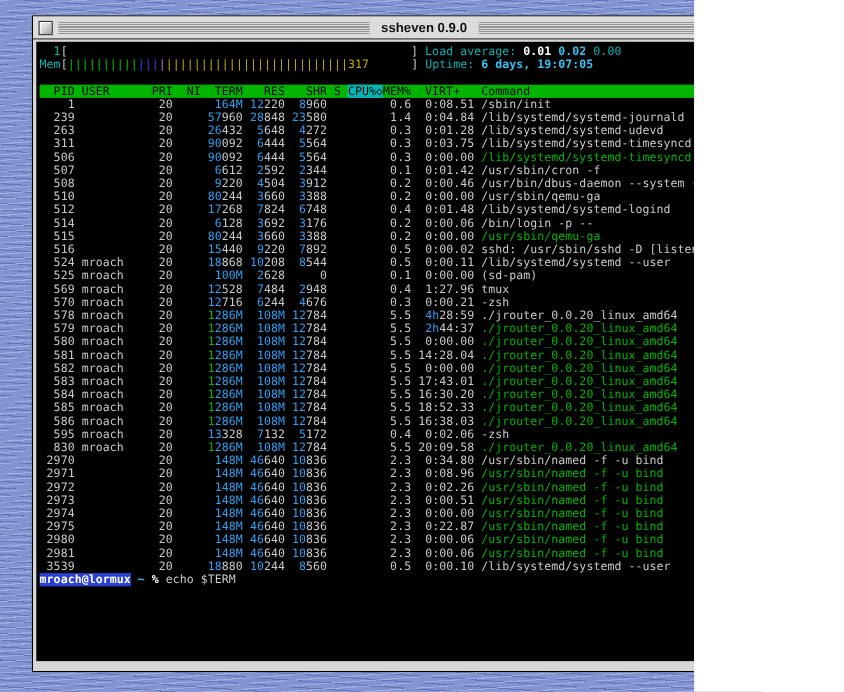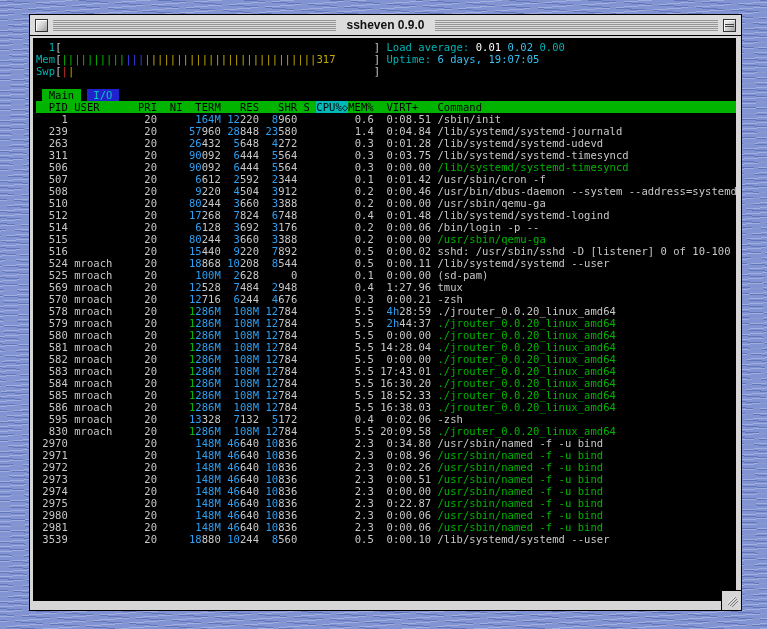--- a/index.html
+++ b/index.html
@@ -1,16 +1,16 @@
 <!DOCTYPE html>
 <html><head>
 <meta charset="utf-8">
 <style>
   html,body{margin:0;padding:0}
-  #desktop{position:relative;width:767px;height:629px;overflow:hidden;
+  #desktop{position:relative;width:631px;height:629px;overflow:hidden;
     background-color:#8193d3;
     background-image:
       repeating-linear-gradient(176deg, rgba(255,255,255,.25) 0 1px, rgba(255,255,255,0) 1px 5px),
       repeating-linear-gradient(184deg, rgba(24,44,116,.28) 0 1px, rgba(0,0,0,0) 1px 6px);}
   .window{position:absolute;left:29px;top:14px;width:713px;height:597px;box-sizing:border-box;
     border:1px solid #000;background:#d6d6d6;}
   .titlebar{height:21px;display:flex;align-items:center;gap:5px;padding:0 5px;
     background:#dcdcdc;border-bottom:1px solid #000;box-sizing:border-box}
   .wbtn{width:13px;height:13px;box-sizing:border-box;border:1px solid #333;
     background:linear-gradient(135deg,#fafafa 0%,#cfcfcf 55%,#9d9d9d 100%);
@@ -21,21 +21,21 @@
     background:repeating-linear-gradient(180deg,#969696 0 1px,rgba(0,0,0,0) 1px 2px)}
   .wtitle{font-family:"Liberation Sans",sans-serif;font-weight:bold;font-size:12px;color:#101010;
     white-space:nowrap;padding:0 5px}
   .tframe{position:absolute;left:0;right:0;top:21px;bottom:0;box-sizing:border-box;
     background:#d6d6d6;padding:2px 5px 9px 3px}
   .terminal{width:100%;height:100%;box-sizing:border-box;background:#000;overflow:hidden;
     padding:3px 0 0 3px;
     font-family:"DejaVu Sans Mono",monospace;font-size:10.5px;line-height:12px;
     letter-spacing:.05px;color:#c8c8c8;cursor:text}
   .tl{white-space:pre;min-width:700px;height:12px}
-  .b{font-weight:normal}
+  .b{font-weight:bold}
   .growbox{position:absolute;right:0;bottom:0;width:20px;height:20px;box-sizing:border-box;
     background:#d6d6d6;border-left:1px solid #000;border-top:1px solid #000;
     display:flex;align-items:center;justify-content:center}
 </style>
 </head>
 <body>
 
 <div id="desktop">
   <div class="window">
     <div class="titlebar">
@@ -45,23 +45,21 @@
       <div class="stripes"></div>
       <div class="wbtn wbtn-collapse">
         <div class="bar"></div>
         <div class="bar"></div>
       </div>
     </div>
     <div class="tframe">
       <div class="terminal">
           <div class="tl"><span style="color: rgb(0, 180, 180);">  1</span><span style="color: rgb(200, 200, 200);">[</span><span>                                                 </span><span style="color: rgb(200, 200, 200);">]</span><span> </span><span><span style="color: rgb(0, 180, 180);">Load average: </span><span class="b" style="color: rgb(255, 255, 255);">0.01</span><span> </span><span class="b" style="color: rgb(56, 192, 240);">0.02</span><span> </span><span style="color: rgb(0, 180, 180);">0.00</span></span></div>
           <div class="tl"><span style="color: rgb(0, 180, 180);">Mem</span><span style="color: rgb(200, 200, 200);">[</span><span style="color: rgb(0, 196, 0);">||||||||||</span><span style="color: rgb(64, 64, 240);">|||</span><span style="color: rgb(208, 96, 208);">|</span><span style="color: rgb(196, 170, 0);">||||||||||||||||||||||||||</span><span style="color: rgb(196, 170, 0);">317</span><span>      </span><span style="color: rgb(200, 200, 200);">]</span><span> </span><span><span style="color: rgb(0, 180, 180);">Uptime: </span><span class="b" style="color: rgb(56, 192, 240);">6 days, 19:07:05</span></span></div>
-          <div class="tl"><span style="color: rgb(0, 180, 180);">Swp</span><span style="color: rgb(200, 200, 200);">[</span><span style="color: rgb(200, 48, 48);">|</span><span style="color: rgb(196, 170, 0);">|</span><span>                                               </span><span style="color: rgb(200, 200, 200);">]</span></div>
           <div class="tl"></div>
-          <div class="tl"><span> </span><span style="color: rgb(0, 0, 0); background: rgb(0, 180, 0);"> Main </span><span> </span><span style="color: rgb(0, 200, 200); background: rgb(34, 34, 204);"> I/O </span></div>
           <div class="tl" style="background: rgb(0, 180, 0); color: rgb(0, 0, 0);"><span>  PID USER      PRI  NI  TERM   RES   SHR S </span><span style="color: rgb(0, 0, 0); background: rgb(0, 184, 184);">CPU%◇</span><span>MEM%  VIRT+   Command</span></div>
           <div class="tl"><span>    1            20     </span><span> </span><span style="color: rgb(46, 158, 240);">164M</span><span> </span><span style="color: rgb(46, 158, 240);">12</span><span>220</span><span> </span><span> </span><span style="color: rgb(46, 158, 240);">8</span><span>960</span><span>   </span><span>     </span><span> 0.6</span><span>  0:08.51</span><span> </span><span>/sbin/init</span></div>
           <div class="tl"><span>  239            20     </span><span style="color: rgb(46, 158, 240);">57</span><span>960</span><span> </span><span style="color: rgb(46, 158, 240);">28</span><span>848</span><span> </span><span style="color: rgb(46, 158, 240);">23</span><span>580</span><span>   </span><span>     </span><span> 1.4</span><span>  0:04.84</span><span> </span><span>/lib/systemd/systemd-journald</span></div>
           <div class="tl"><span>  263            20     </span><span style="color: rgb(46, 158, 240);">26</span><span>432</span><span> </span><span> </span><span style="color: rgb(46, 158, 240);">5</span><span>648</span><span> </span><span> </span><span style="color: rgb(46, 158, 240);">4</span><span>272</span><span>   </span><span>     </span><span> 0.3</span><span>  0:01.28</span><span> </span><span>/lib/systemd/systemd-udevd</span></div>
           <div class="tl"><span>  311            20     </span><span style="color: rgb(46, 158, 240);">90</span><span>092</span><span> </span><span> </span><span style="color: rgb(46, 158, 240);">6</span><span>444</span><span> </span><span> </span><span style="color: rgb(46, 158, 240);">5</span><span>564</span><span>   </span><span>     </span><span> 0.3</span><span>  0:03.75</span><span> </span><span>/lib/systemd/systemd-timesyncd</span></div>
           <div class="tl"><span>  506            20     </span><span style="color: rgb(46, 158, 240);">90</span><span>092</span><span> </span><span> </span><span style="color: rgb(46, 158, 240);">6</span><span>444</span><span> </span><span> </span><span style="color: rgb(46, 158, 240);">5</span><span>564</span><span>   </span><span>     </span><span> 0.3</span><span>  0:00.00</span><span> </span><span style="color: rgb(0, 180, 0);">/lib/systemd/systemd-timesyncd</span></div>
           <div class="tl"><span>  507            20     </span><span> </span><span style="color: rgb(46, 158, 240);">6</span><span>612</span><span> </span><span> </span><span style="color: rgb(46, 158, 240);">2</span><span>592</span><span> </span><span> </span><span style="color: rgb(46, 158, 240);">2</span><span>344</span><span>   </span><span>     </span><span> 0.1</span><span>  0:01.42</span><span> </span><span>/usr/sbin/cron -f</span></div>
           <div class="tl"><span>  508            20     </span><span> </span><span style="color: rgb(46, 158, 240);">9</span><span>220</span><span> </span><span> </span><span style="color: rgb(46, 158, 240);">4</span><span>504</span><span> </span><span> </span><span style="color: rgb(46, 158, 240);">3</span><span>912</span><span>   </span><span>     </span><span> 0.2</span><span>  0:00.46</span><span> </span><span>/usr/bin/dbus-daemon --system --address=systemd:</span></div>
           <div class="tl"><span>  510            20     </span><span style="color: rgb(46, 158, 240);">80</span><span>244</span><span> </span><span> </span><span style="color: rgb(46, 158, 240);">3</span><span>660</span><span> </span><span> </span><span style="color: rgb(46, 158, 240);">3</span><span>388</span><span>   </span><span>     </span><span> 0.2</span><span>  0:00.00</span><span> </span><span>/usr/sbin/qemu-ga</span></div>
           <div class="tl"><span>  512            20     </span><span style="color: rgb(46, 158, 240);">17</span><span>268</span><span> </span><span> </span><span style="color: rgb(46, 158, 240);">7</span><span>824</span><span> </span><span> </span><span style="color: rgb(46, 158, 240);">6</span><span>748</span><span>   </span><span>     </span><span> 0.4</span><span>  0:01.48</span><span> </span><span>/lib/systemd/systemd-logind</span></div>
@@ -85,20 +83,21 @@
           <div class="tl"><span>  830 mroach     20     </span><span style="color: rgb(0, 180, 0);">1</span><span style="color: rgb(46, 158, 240);">286M</span><span> </span><span> </span><span style="color: rgb(46, 158, 240);">108M</span><span> </span><span style="color: rgb(46, 158, 240);">12</span><span>784</span><span>   </span><span>     </span><span> 5.5</span><span> 20:09.58</span><span> </span><span style="color: rgb(0, 180, 0);">./jrouter_0.0.20_linux_amd64</span></div>
           <div class="tl"><span> 2970            20     </span><span> </span><span style="color: rgb(46, 158, 240);">148M</span><span> </span><span style="color: rgb(46, 158, 240);">46</span><span>640</span><span> </span><span style="color: rgb(46, 158, 240);">10</span><span>836</span><span>   </span><span>     </span><span> 2.3</span><span>  0:34.80</span><span> </span><span>/usr/sbin/named -f -u bind</span></div>
           <div class="tl"><span> 2971            20     </span><span> </span><span style="color: rgb(46, 158, 240);">148M</span><span> </span><span style="color: rgb(46, 158, 240);">46</span><span>640</span><span> </span><span style="color: rgb(46, 158, 240);">10</span><span>836</span><span>   </span><span>     </span><span> 2.3</span><span>  0:08.96</span><span> </span><span style="color: rgb(0, 180, 0);">/usr/sbin/named -f -u bind</span></div>
           <div class="tl"><span> 2972            20     </span><span> </span><span style="color: rgb(46, 158, 240);">148M</span><span> </span><span style="color: rgb(46, 158, 240);">46</span><span>640</span><span> </span><span style="color: rgb(46, 158, 240);">10</span><span>836</span><span>   </span><span>     </span><span> 2.3</span><span>  0:02.26</span><span> </span><span style="color: rgb(0, 180, 0);">/usr/sbin/named -f -u bind</span></div>
           <div class="tl"><span> 2973            20     </span><span> </span><span style="color: rgb(46, 158, 240);">148M</span><span> </span><span style="color: rgb(46, 158, 240);">46</span><span>640</span><span> </span><span style="color: rgb(46, 158, 240);">10</span><span>836</span><span>   </span><span>     </span><span> 2.3</span><span>  0:00.51</span><span> </span><span style="color: rgb(0, 180, 0);">/usr/sbin/named -f -u bind</span></div>
           <div class="tl"><span> 2974            20     </span><span> </span><span style="color: rgb(46, 158, 240);">148M</span><span> </span><span style="color: rgb(46, 158, 240);">46</span><span>640</span><span> </span><span style="color: rgb(46, 158, 240);">10</span><span>836</span><span>   </span><span>     </span><span> 2.3</span><span>  0:00.00</span><span> </span><span style="color: rgb(0, 180, 0);">/usr/sbin/named -f -u bind</span></div>
           <div class="tl"><span> 2975            20     </span><span> </span><span style="color: rgb(46, 158, 240);">148M</span><span> </span><span style="color: rgb(46, 158, 240);">46</span><span>640</span><span> </span><span style="color: rgb(46, 158, 240);">10</span><span>836</span><span>   </span><span>     </span><span> 2.3</span><span>  0:22.87</span><span> </span><span style="color: rgb(0, 180, 0);">/usr/sbin/named -f -u bind</span></div>
           <div class="tl"><span> 2980            20     </span><span> </span><span style="color: rgb(46, 158, 240);">148M</span><span> </span><span style="color: rgb(46, 158, 240);">46</span><span>640</span><span> </span><span style="color: rgb(46, 158, 240);">10</span><span>836</span><span>   </span><span>     </span><span> 2.3</span><span>  0:00.06</span><span> </span><span style="color: rgb(0, 180, 0);">/usr/sbin/named -f -u bind</span></div>
           <div class="tl"><span> 2981            20     </span><span> </span><span style="color: rgb(46, 158, 240);">148M</span><span> </span><span style="color: rgb(46, 158, 240);">46</span><span>640</span><span> </span><span style="color: rgb(46, 158, 240);">10</span><span>836</span><span>   </span><span>     </span><span> 2.3</span><span>  0:00.06</span><span> </span><span style="color: rgb(0, 180, 0);">/usr/sbin/named -f -u bind</span></div>
           <div class="tl"><span> 3539            20     </span><span style="color: rgb(46, 158, 240);">18</span><span>880</span><span> </span><span style="color: rgb(46, 158, 240);">10</span><span>244</span><span> </span><span> </span><span style="color: rgb(46, 158, 240);">8</span><span>560</span><span>   </span><span>     </span><span> 0.5</span><span>  0:00.10</span><span> </span><span>/lib/systemd/systemd --user</span></div>
+          <div class="tl"><span class="b" style="color: rgb(255, 255, 255); background: rgb(42, 64, 212);">mroach@lormux</span><span> </span><span class="b" style="color: rgb(56, 192, 240);">~</span><span> </span><span class="b" style="color: rgb(255, 255, 255);">%</span><span> </span><span>echo $TERM</span></div>
         </div>
     </div>
     <div class="growbox">
       <svg width="12" height="12">
         <path d="M2 10 L10 2 M4 11 L11 4 M6 12 L12 6" stroke="#777" stroke-width="1" fill="none"></path>
         <path d="M1 9 L9 1 M3 10 L10 3" stroke="#fff" stroke-width="0.6" fill="none" opacity="0.7"></path>
       </svg>
     </div>
   </div>
 </div>

